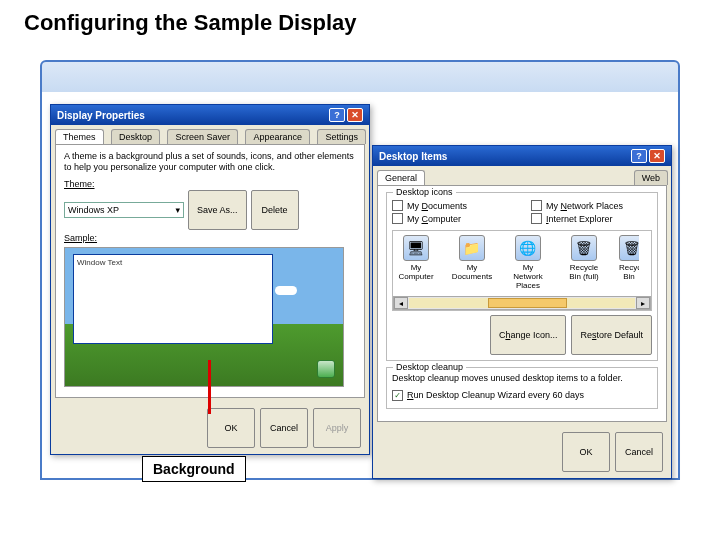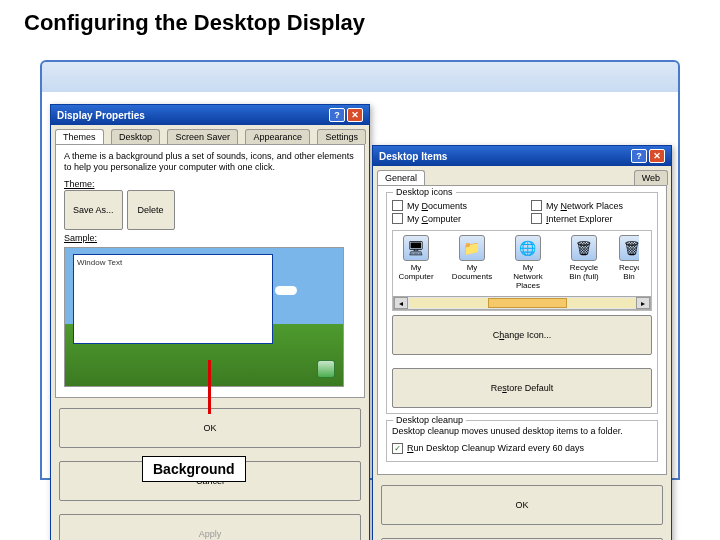--- a/index.html
+++ b/index.html
@@ -16,21 +16,21 @@
 .tab { padding:2px 7px; background:#dcd9c8; border:1px solid #999; border-bottom:none; border-radius:3px 3px 0 0; margin-right:-1px; cursor:pointer; }
 .tab.active{ background:#fff; position:relative; z-index:1; }
 .panel { background:#fff; margin:0 4px 4px; border:1px solid #999; padding:6px 8px; font-size:9px; }
 .desc { font-size:9px; line-height:1.2; margin-bottom:6px; }
 .label { font-size:9px; margin:3px 0 1px;text-decoration:underline; }
 .row { display:flex; gap:4px; align-items:center; }
 select,.faux-select { font-size:9px; border:1px solid #7a9; background:#fff; height:16px; padding:0 3px; }
 .faux-select { width:120px; display:flex; align-items:center; position:relative; }
 .faux-select::after{content:"▾"; position:absolute; right:3px;}
 .btn { font-size:9px; padding:14px 8px; background:#ece9d8; border:1px solid #888; border-radius:2px; cursor:pointer; min-width:48px; text-align:center; }
-.btn-row { display:flex; gap:13px; justify-content:flex-end; padding:6px 8px;flex-direction:column; }
+.btn-row { display:flex; gap:5px; justify-content:flex-end; padding:6px 8px; }
 .preview-box { position:relative; width:280px; height:140px; border:1px solid #999; margin:4px 0; overflow:hidden; background:linear-gradient(#7ab6ea 0%,#7ab6ea 55%,#4e9b2e 55%,#3c7a22 100%); }
 .cloud{position:absolute;width:30px;height:12px;background:#fff;border-radius:10px;}
 .preview-inner-win{ position:absolute; left:8px; top:6px; width:200px; height:90px; border:1px solid #0a3c9e; background:#fff; }
 .preview-inner-win .titlebar{height:16px;font-size:8px;}
 .preview-inner-win .mbtn{width:12px;height:10px;background:#3b6fd6;border:1px solid #fff;margin-left:1px;font-size:7px;display:inline-flex;align-items:center;justify-content:center;color:#fff;border-radius:1px;}
 .preview-inner-win .mbtn.red{background:#d94c2a;}
 .preview-inner-win .body{font-size:8px;padding:3px;color:#333;}
 .recycle-ico{position:absolute;right:8px;bottom:8px;width:18px;height:18px;background:linear-gradient(#c8e6c9,#4caf50);border-radius:3px;border:1px solid #2e7d32;}
 .red-pointer{position:absolute;left:208px;top:360px;width:3px;height:54px;background:#d00;}
 .callout{position:absolute;left:142px;top:456px;border:1px solid #000;background:#fff;padding:4px 10px;font-size:14px;font-weight:bold;}
@@ -43,21 +43,21 @@
 .desk-icon{width:42px;text-align:center;font-size:8px;}
 .desk-icon .glyph{width:26px;height:26px;margin:0 auto 2px;border:1px solid #888;border-radius:3px;background:linear-gradient(#dce8f7,#a8c8f0);display:flex;align-items:center;justify-content:center;font-size:14px;}
 .scrollbar-h{height:14px;border:1px solid #aaa;background:#e6e6e6;display:flex;align-items:center;margin-top:2px;}
 .sb-btn{width:14px;height:12px;background:#ddd;border:1px solid #999;font-size:8px;display:flex;align-items:center;justify-content:center;}
 .sb-track{flex:1;height:10px;background:#f2e9b8;margin:0 1px;position:relative;}
 .sb-thumb{position:absolute;left:35%;width:35%;height:100%;background:#f5c96a;border:1px solid #c99a3a;}
 </style>
 </head>
 <body>
 
-<div class="page-title">Configuring the Desktop Display</div>
+<div class="page-title">Configuring the Sample Display</div>
 
 <div class="stage">
 
   <div class="win" style="left:8px; top:42px; width:320px;">
     <div class="titlebar">
       <span>Display Properties</span>
       <span class="spacer"></span>
       <span class="tbbtn help-btn">?</span>
       <span class="tbbtn close-btn">✕</span>
     </div>
@@ -65,20 +65,23 @@
       <div class="tab active">Themes</div>
       <div class="tab">Desktop</div>
       <div class="tab">Screen Saver</div>
       <div class="tab">Appearance</div>
       <div class="tab">Settings</div>
     </div>
     <div class="panel">
       <div class="desc">A theme is a background plus a set of sounds, icons, and other elements to help you personalize your computer with one click.</div>
       <div class="label">Theme:</div>
       <div class="row">
+        <div class="faux-select">
+            <span>Windows XP</span>
+          </div>
         <div class="btn">Save As...</div>
         <div class="btn">Delete</div>
       </div>
       <div class="label">Sample:</div>
       <div class="preview-box">
         <div class="cloud" style="left:140px;top:20px;"></div>
         <div class="cloud" style="left:210px;top:38px;width:22px;height:9px;"></div>
         <div class="preview-inner-win">
           <div class="body">Window Text</div>
         </div>

